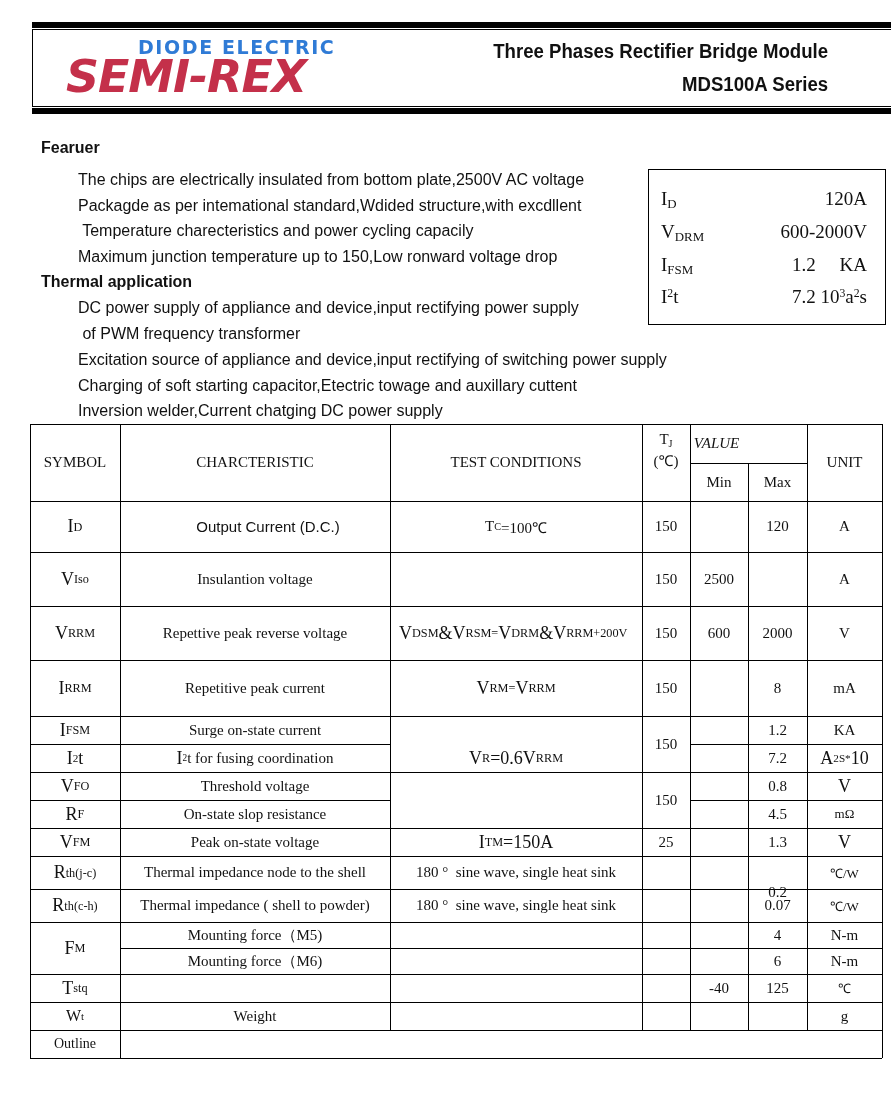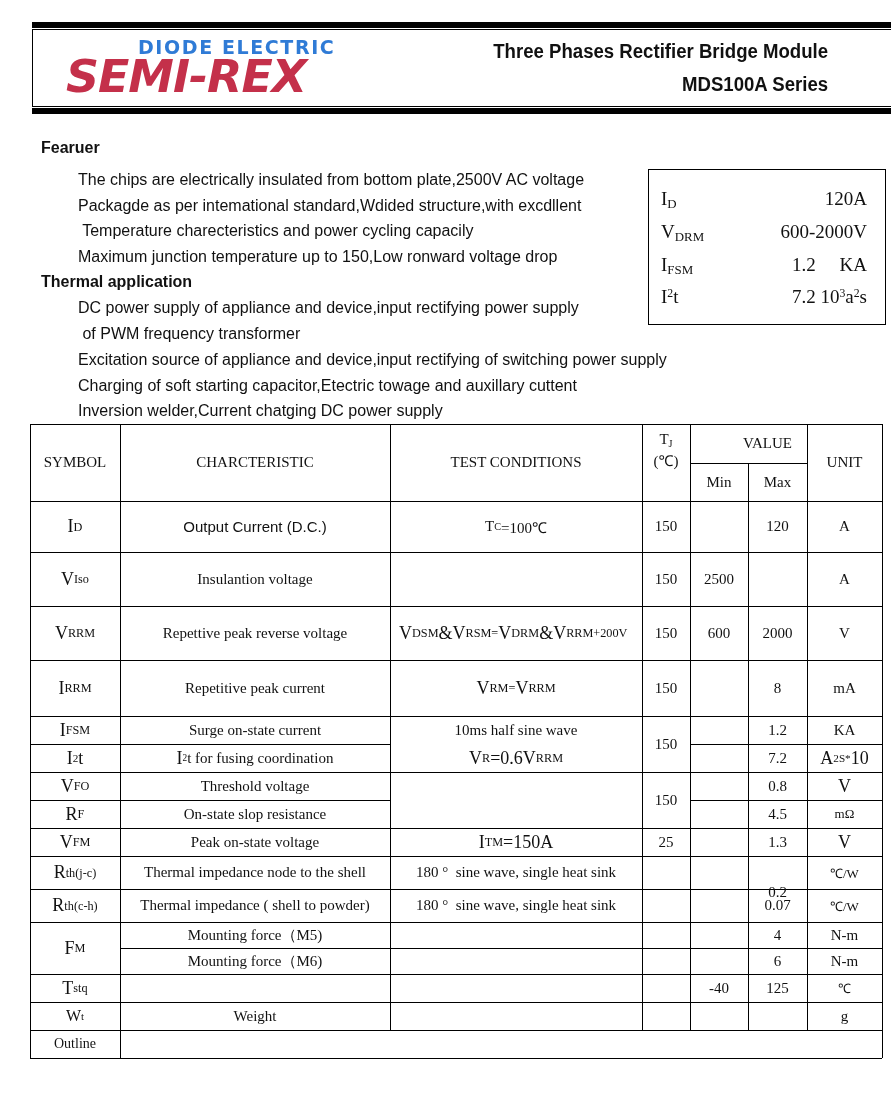--- a/index.html
+++ b/index.html
@@ -118,30 +118,30 @@
   <div class="vl" style="left:777px; top:0; height:606px;"></div>
   <div class="vl" style="left:852px; top:0; height:634px;"></div>
 
   <div class="cell hd" style="left:0; top:0; width:90px; height:77px;">SYMBOL</div>
   <div class="cell hd" style="left:360px; top:0; width:252px; height:77px;">TEST CONDITIONS</div>
   <div class="cell hd" style="left:90px; top:0; width:270px; height:77px;">CHARCTERISTIC</div>
   <div class="cell hd" style="left:612px; top:0; width:48px; height:77px; flex-direction:column; justify-content:flex-start; padding-top:4px; box-sizing:border-box; line-height:22px;">
     <span><span>T</span><sub class="s">J</sub></span>
     <span>(℃)</span>
   </div>
-  <div class="cell hd" style="left:679px; top:0; width:117px; height:39px;">VALUE</div>
+  <div class="cell hd" style="left:628px; top:0; width:117px; height:39px;font-style:italic;">VALUE</div>
   <div class="cell hd" style="left:660px; top:39px; width:58px; height:38px;">Min</div>
   <div class="cell hd" style="left:718px; top:39px; width:59px; height:38px;">Max</div>
   <div class="cell hd" style="left:777px; top:0; width:75px; height:77px;">UNIT</div>
 
   <div class="cell sym" style="left:0; top:77px; width:90px; height:51px;">
       <span>I</span>
       <sub class="s">D</sub>
     </div>
-  <div class="cell sans" style="left:90px; top:77px; width:270px; height:51px;">Output Current (D.C.)</div>
+  <div class="cell sans" style="left:90px; top:77px; width:270px; height:51px;padding-left:13px;">Output Current (D.C.)</div>
   <div class="cell" style="left:360px; top:77px; width:252px; height:51px;">
       <span>T</span>
       <sub class="s">C</sub>
       <span>=100℃</span>
     </div>
   <div class="cell" style="left:612px; top:77px; width:48px; height:51px;">150</div>
   <div class="cell" style="left:660px; top:77px; width:58px; height:51px;"></div>
   <div class="cell" style="left:718px; top:77px; width:59px; height:51px;">120</div>
   <div class="cell" style="left:777px; top:77px; width:75px; height:51px;">A</div>
 
@@ -190,21 +190,20 @@
   <div class="cell" style="left:612px; top:236px; width:48px; height:56px;">150</div>
   <div class="cell" style="left:660px; top:236px; width:58px; height:56px;"></div>
   <div class="cell" style="left:718px; top:236px; width:59px; height:56px;">8</div>
   <div class="cell" style="left:777px; top:236px; width:75px; height:56px;">mA</div>
 
   <div class="cell sym" style="left:0; top:292px; width:90px; height:28px;">
       <span>I</span>
       <sub class="s">FSM</sub>
     </div>
   <div class="cell" style="left:90px; top:292px; width:270px; height:28px;">Surge on-state current</div>
-  <div class="cell" style="left:360px; top:292px; width:252px; height:28px;">10ms half sine wave</div>
   <div class="cell" style="left:612px; top:292px; width:48px; height:56px;">150</div>
   <div class="cell" style="left:660px; top:292px; width:58px; height:28px;"></div>
   <div class="cell" style="left:718px; top:292px; width:59px; height:28px;">1.2</div>
   <div class="cell" style="left:777px; top:292px; width:75px; height:28px;">KA</div>
 
   <div class="cell sym" style="left:0; top:320px; width:90px; height:28px;">
       <span>I</span>
       <sup class="p">2</sup>
       <span>t</span>
     </div>

